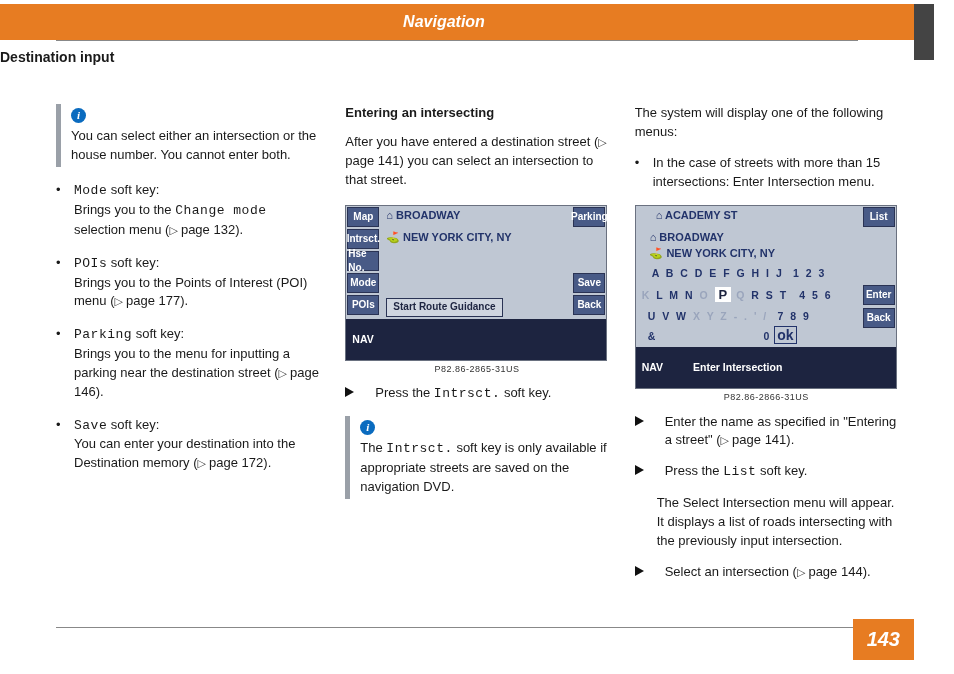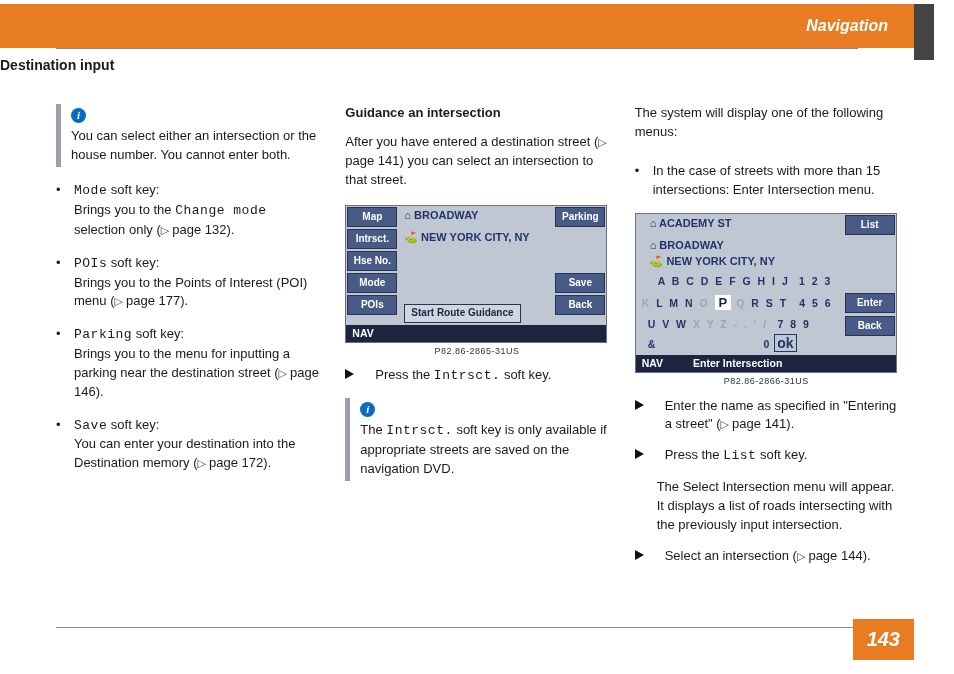--- a/index.html
+++ b/index.html
@@ -20,29 +20,29 @@
     width: 20px;
     height: 56px;
     background: #444;
   }
   .hdr {
     position: absolute;
     left: 0; right: 40px; top: 4px;
   }
   .hdr-orange {
     background: #e77c22;
-    height: 44px;
+    height: 36px;
     padding-right: 26px;
     color: #fff;
     font-weight: bold;
     font-style: italic;
     font-size: 16px;
     display: flex;
     align-items: center;
-    justify-content: flex-end;
+    justify-content: center;
   }
   .rule {
     border-top: 1px solid #888;
     margin: 0 56px 0 56px;
   }
   .subhdr {
     font-weight: bold;
     font-size: 14px;
     text-align: left;
     padding: 6px 56px 0 0;
@@ -94,46 +94,46 @@
     width: 262px;
     background: #bfc7d3;
     border: 1px solid #6a7180;
     font-family: Arial, sans-serif;
     font-size: 10.5px;
     position: relative;
     margin-bottom: 2px;
   }
   .shot .row { display: flex; }
   .shot .lbtn, .shot .rbtn {
-    width: 50px; height: 20px;
+    width: 32px; height: 20px;
     background: #485a86;
     color: #fff;
     font-weight: bold;
     display: flex; align-items: center; justify-content: center;
     border: 1px solid #2a3354;
     margin: 1px;
     font-size: 10px;
   }
   .shot .rbtn { margin-left: auto; }
   .shot .mid { flex: 1; padding: 2px 6px; color: #22336a; font-weight: bold; font-size: 11px; }
   .shot .navbar {
     background: #1d2440; color: #fff; font-weight: bold;
-    padding: 1px 6px; font-size: 10.5px;
+    padding: 13px 6px; font-size: 10.5px;
     display: flex; gap: 30px; align-items: center;
   }
   .shot .navbar .navlbl { flex: 0 0 auto; }
   .shot .srg {
     display: inline-block;
     border: 1px solid #2a3354;
     padding: 1px 6px;
     background: #d0d6e0;
     color: #1d2440;
     font-weight: bold;
     font-size: 10px;
-    margin-top: 8px;
+    margin-top: 2px;
   }
   .shot-cap {
     text-align: center;
     font-size: 9px;
     letter-spacing: 0.5px;
     color: #333;
     margin-bottom: 8px;
   }
   .kb { color: #22336a; font-weight: bold; font-size: 10.5px; letter-spacing: 2px; }
   .kb .dim { color: #9aa5bc; }
@@ -172,39 +172,39 @@
 <div class="content">
 
   <div class="col">
     <div class="note">
       <span class="info-icon">i</span>
       <div>You can select either an intersection or the house number. You cannot enter both.</div>
     </div>
     <ul class="bullets">
       <li>
         <span class="mono">Mode</span><span> soft key:</span><br>
-        <span>Brings you to the </span><span class="mono">Change mode</span><span> selection only (</span><span class="pageref">page 132</span><span>).</span>
+        <span>Brings you to the </span><span class="mono">Change mode</span><span> selection menu (</span><span class="pageref">page 132</span><span>).</span>
       </li>
       <li>
         <span class="mono">POIs</span><span> soft key:</span><br>
         <span>Brings you to the Points of Interest (POI) menu (</span><span class="pageref">page 177</span><span>).</span>
       </li>
       <li>
         <span class="mono">Parking</span><span> soft key:</span><br>
         <span>Brings you to the menu for inputting a parking near the destination street (</span><span class="pageref">page 146</span><span>).</span>
       </li>
       <li>
         <span class="mono">Save</span><span> soft key:</span><br>
         <span>You can enter your destination into the Destination memory (</span><span class="pageref">page 172</span><span>).</span>
       </li>
     </ul>
   </div>
 
   <div class="col">
-    <div class="h3">Guidance an intersection</div>
+    <div class="h3">Entering an intersecting</div>
     <p style="margin-bottom:16px">
       <span>After you have entered a destination street (</span><span class="pageref">page 141</span><span>) you can select an intersection to that street.</span>
     </p>
 
     <div class="shot">
       <div class="row">
         <div class="lbtn">Map</div>
         <div class="mid">
           <div>⌂ <span>BROADWAY</span></div>
         </div>
@@ -246,41 +246,41 @@
 
     <div class="note">
       <span class="info-icon">i</span>
       <div>
         <span>The </span><span class="mono">Intrsct.</span><span> soft key is only available if appropriate streets are saved on the navigation DVD.</span>
       </div>
     </div>
   </div>
 
   <div class="col">
-    <p style="margin-bottom:20px">The system will display one of the following menus:</p>
+    <p style="margin-bottom:12px">The system will display one of the following menus:</p>
     <ul class="bullets">
       <li>In the case of streets with more than 15 intersections: Enter Intersection menu.</li>
     </ul>
 
     <div class="shot">
       <div class="row">
-        <div class="mid" style="padding-left:14px">
+        <div class="mid" style="padding-left:20px">
           <div>⌂ <span>ACADEMY ST</span></div>
         </div>
         <div class="rbtn">List</div>
       </div>
       <div class="row">
         <div class="mid" style="padding-left:14px">
           <div>⌂ <span>BROADWAY</span></div>
           <div>⛳ <span>NEW YORK CITY, NY</span></div>
         </div>
         <div style="width:52px"></div>
       </div>
       <div class="row">
-        <div class="mid" style="padding-left:22px">
+        <div class="mid" style="padding-left:16px">
           <span class="kb">A B C D E F G H I J</span>
           &nbsp;&nbsp;<span class="kb">1 2 3</span>
         </div>
         <div style="width:52px"></div>
       </div>
       <div class="row">
         <div class="mid" style="">
           <span class="kb"><span class="dim">K</span><span> L M N </span><span class="dim">O</span> <span class="hl">P</span> <span class="dim">Q</span><span> R S T </span></span>
           &nbsp;&nbsp;<span class="kb">4 5 6</span>
         </div>

